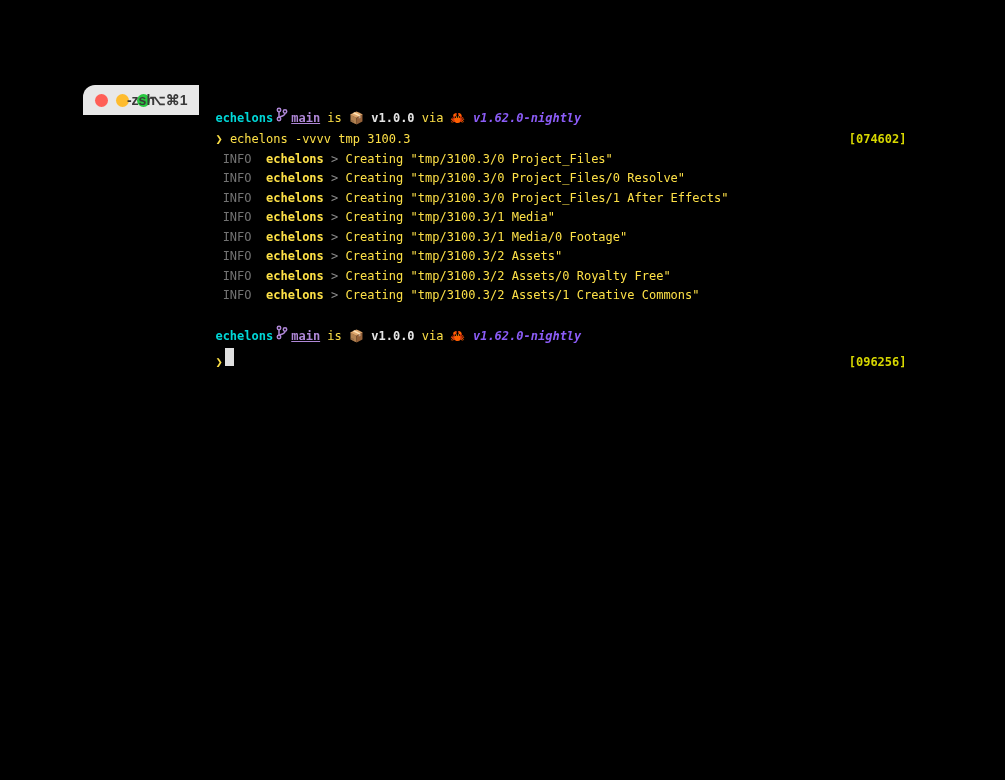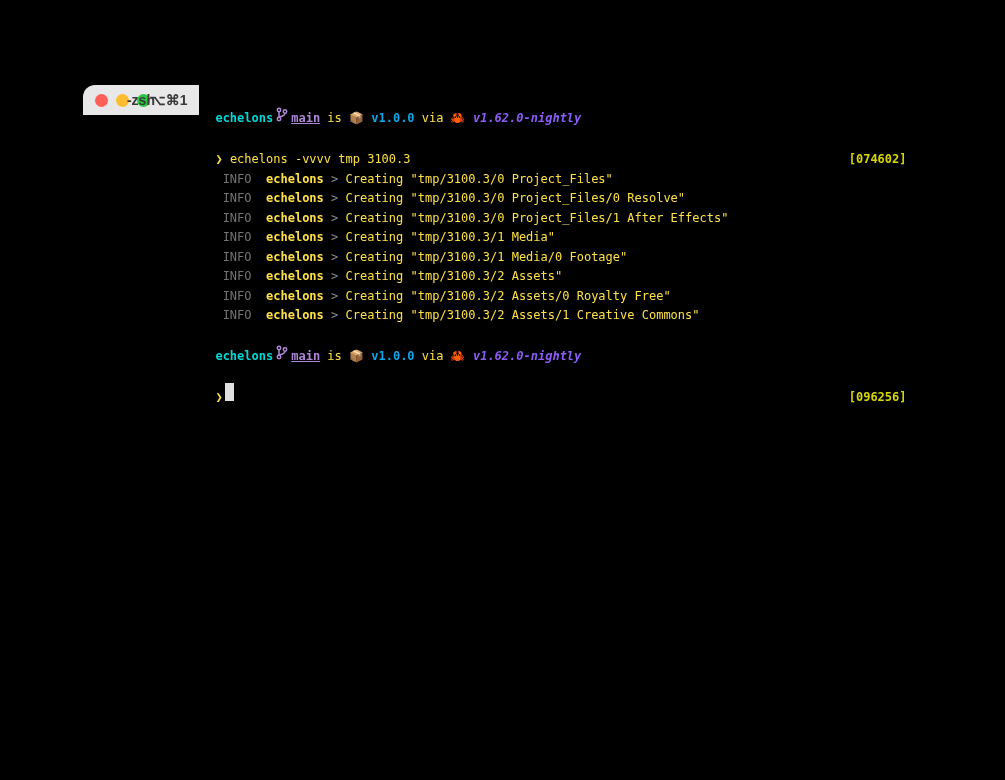--- a/index.html
+++ b/index.html
@@ -74,25 +74,25 @@
       overflow: auto;
     }
     .prompt-line {
       display: flex;
       align-items: baseline;
       flex-wrap: wrap;
     }
     .cyan { color: #00d7d7; font-weight: bold; }
     .purple { color: #af87d7; font-weight: bold; text-decoration: underline; }
     .white { color: #fde047; }
-    .orange { color: #0ea5e9; font-weight: bold; }
+    .orange { color: #e5e5e5; font-weight: bold; }
     .red { color: #8b5cf6; font-weight: bold; font-style: italic; }
     .green { color: #737373; }
     .grey { color: #8a8a8a; }
-    .yellow { color: #d7d700; font-weight: bold; margin-top: 20px; }
+    .yellow { color: #d7d700; font-weight: bold; }
     .bold { font-weight: bold; }
     .prompt-row {
       display: flex;
       justify-content: space-between;
       align-items: baseline;
     }
     .prompt-left {
       display: flex;
       align-items: baseline;
       gap: 0;

